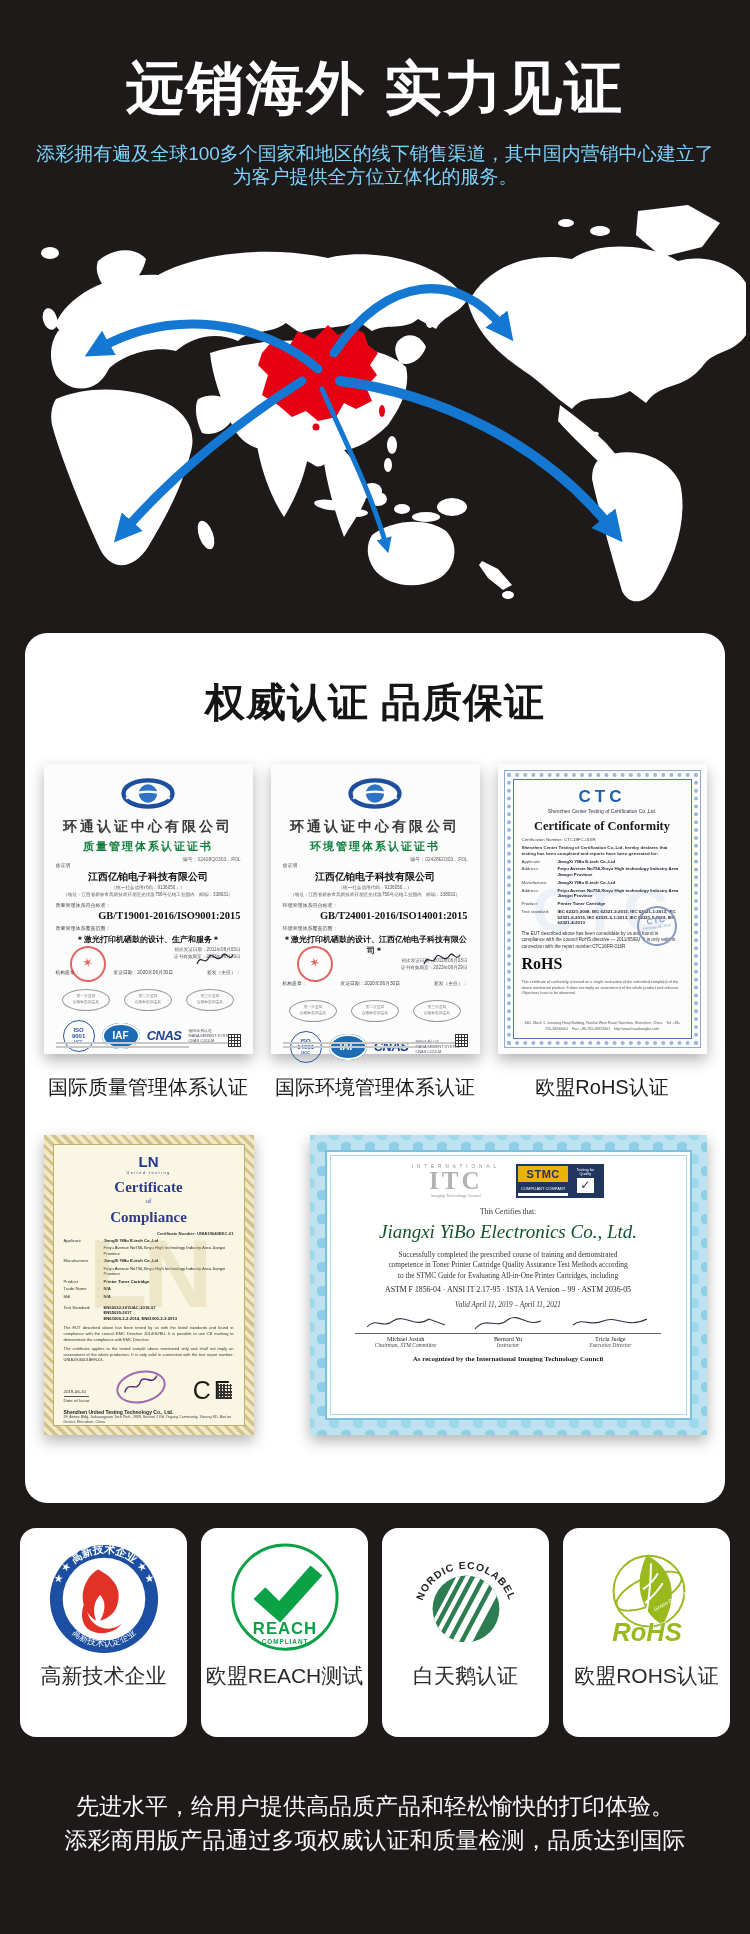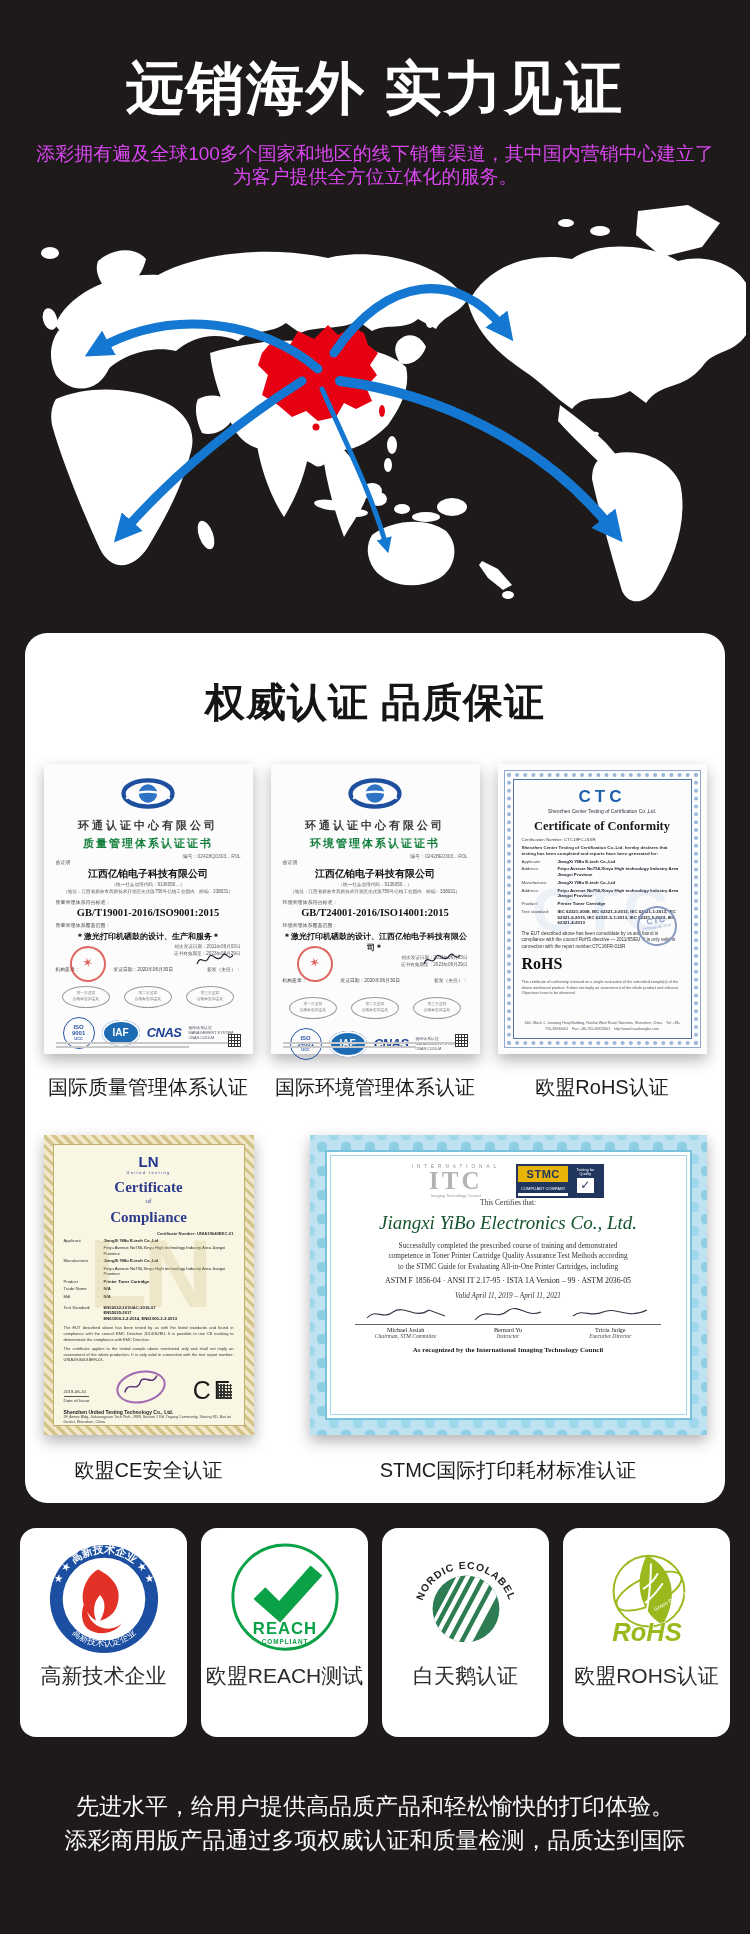--- a/index.html
+++ b/index.html
@@ -6,48 +6,48 @@
   body{
     width:750px;height:1934px;overflow:hidden;
     background:#1e1a1a;
     font-family:"Liberation Sans","DejaVu Sans",sans-serif;
     -webkit-font-smoothing:antialiased;
   }
   .serif{font-family:"Liberation Serif","DejaVu Serif",serif;}
   
   .hero{padding-top:56px;text-align:center;color:#fff;}
   .hero-title{font-size:58px;font-weight:900;letter-spacing:2px;line-height:1.1;}
-  .hero-desc{margin-top:22px;font-size:19px;line-height:1.24;color:#d946ef;font-weight:500;}
+  .hero-desc{margin-top:22px;font-size:19px;line-height:1.24;color:#7dd3fc;font-weight:500;}
   
   .map-wrap{margin-top:14px;height:412px;}
   .map-wrap svg{display:block;}
   
   .card{
     width:700px;margin:18px auto 0;background:#ffffff;border-radius:22px;
     height:870px;box-sizing:border-box;padding-top:42px;overflow:hidden;
   }
   .card-title{text-align:center;font-size:40px;font-weight:800;color:#151515;letter-spacing:1px;}
   .cert-row{display:flex;justify-content:center;gap:18px;margin-top:34px;}
   .cert-labels{display:flex;justify-content:center;gap:18px;margin-top:20px;}
   .cert-labels span{display:block;text-align:center;font-size:20px;color:#1c1c1c;font-weight:500;}
   .w209{width:209px;} .w210{width:210px;} .w397{width:397px;}
   .cert-row2{display:flex;justify-content:center;gap:56px;margin-top:34px;}
   .cert-labels2{display:flex;justify-content:center;gap:56px;margin-top:22px;}
   
   .cert{position:relative;width:209px;height:290px;background:#fcfcfc;
         box-shadow:0 6px 14px rgba(0,0,0,.30);box-sizing:border-box;
         padding:12px 12px 6px;text-align:center;color:#333;}
-  .iso-org{font-size:11px;letter-spacing:3px;font-weight:700;color:#3a3a3a;margin-top:3px;}
+  .iso-org{font-size:14px;letter-spacing:3px;font-weight:700;color:#3a3a3a;margin-top:3px;}
   .iso-title{font-size:11px;letter-spacing:2px;font-weight:700;color:#15803d;margin-top:3px;}
   .iso-no{font-size:5px;color:#666;text-align:right;margin-top:2px;}
   .iso-certify{font-size:5px;color:#555;text-align:left;}
   .iso-company{font-size:10px;font-weight:800;color:#111;margin-top:2px;}
   .iso-small{font-size:4.6px;color:#555;margin-top:1px;line-height:1.3;}
   .iso-label{font-size:5px;color:#444;text-align:left;margin-top:4px;}
-  .iso-std{font-size:10.5px;font-weight:800;color:#111;margin-top:2px;}
+  .iso-std{font-size:10.5px;font-weight:800;color:#111;margin-top:2px;text-align:right;}
   .iso-scope{font-size:8px;font-weight:800;color:#111;margin-top:3px;}
   .iso-dates{font-size:4.6px;color:#555;text-align:right;line-height:1.5;margin-top:2px;}
   .iso-sign{display:flex;justify-content:space-between;font-size:4.8px;color:#444;margin-top:8px;}
   .seal{position:absolute;left:26px;top:182px;width:32px;height:32px;border:2.5px solid rgba(214,52,45,.75);
         border-radius:50%;color:rgba(214,52,45,.8);font-size:13px;line-height:30px;transform:rotate(-14deg);}
   .sig{position:absolute;right:18px;top:186px;}
   .oval-row{display:flex;justify-content:center;gap:14px;margin-top:14px;}
   .oval{width:46px;height:20px;border:1px solid #9a9a9a;border-radius:50%;
         font-size:3.8px;color:#777;display:flex;flex-direction:column;justify-content:center;line-height:1.4;}
   .logo-row{display:flex;justify-content:center;align-items:center;gap:7px;margin-top:9px;}
@@ -130,21 +130,21 @@
   .itc{font-size:25px;color:#b3b3b3;font-weight:700;letter-spacing:3px;line-height:.95;}
   .itc-sub{font-size:4px;color:#979797;}
   .stmc-badge{display:flex;border:2px solid #21365f;flex:none;}
   .sb-l{display:flex;flex-direction:column;}
   .sb-stmc{background:#eab308;color:#21365f;font-weight:900;font-size:11px;padding:2px 5px;
            border-bottom:2px solid #21365f;letter-spacing:.5px;}
   .sb-comp{background:#21365f;color:#fff;font-size:4px;padding:2px 3px;line-height:1.3;}
   .sb-r{background:#21365f;color:#fff;width:30px;display:flex;flex-direction:column;align-items:center;padding:2px;}
   .sb-q{font-size:3.8px;line-height:1.2;}
   .sb-check{background:#fff;color:#21365f;width:17px;height:15px;font-size:12px;font-weight:900;line-height:15px;margin-top:1px;}
-  .stmc-cert{font-size:7.5px;color:#333;}
+  .stmc-cert{font-size:7.5px;color:#333;margin-top:9px;}
   .stmc-co{font-style:italic;font-size:19px;color:#14532d;margin-top:5px;}
   .stmc-body{font-size:7.3px;color:#333;line-height:1.45;margin-top:7px;}
   .stmc-std{font-size:7.8px;color:#222;margin-top:4px;}
   .stmc-valid{font-style:italic;font-size:7.2px;color:#333;margin-top:7px;}
   .stmc-signs{display:flex;justify-content:space-between;margin-top:6px;padding:0 6px;}
   .signer{width:108px;}
   .signer .nm{font-size:6.2px;color:#222;border-top:.9px solid #666;margin-top:-2px;padding-top:1px;}
   .signer .rl{font-size:5.6px;font-style:italic;color:#444;}
   .stmc-foot{font-size:7px;font-weight:800;color:#222;margin-top:7px;}
   
@@ -537,24 +537,20 @@
               </svg>
             <div class="nm serif">Tricia Judge</div>
             <div class="rl serif">Executive Director</div>
           </div>
         </div>
         <div class="stmc-foot serif">As recognized by the International Imaging Technology Council</div>
       </div>
     </div>
   </div>
 
-  <div class="cert-labels2 cert-labels">
-    <span class="w210">欧盟CE安全认证</span>
-    <span class="w397">STMC国际打印耗材标准认证</span>
-  </div>
 </div>
 
 <div class="badge-row">
 
   <div class="badge-card">
     <svg viewBox="0 0 120 120" width="118" height="118">
       <circle cx="60" cy="60" r="55" fill="#1c4fa1"></circle>
       <circle cx="60" cy="60" r="42" fill="#ffffff"></circle>
       <defs>
         <path id="b1top" d="M13,60 A47,47 0 0 1 107,60"></path>

